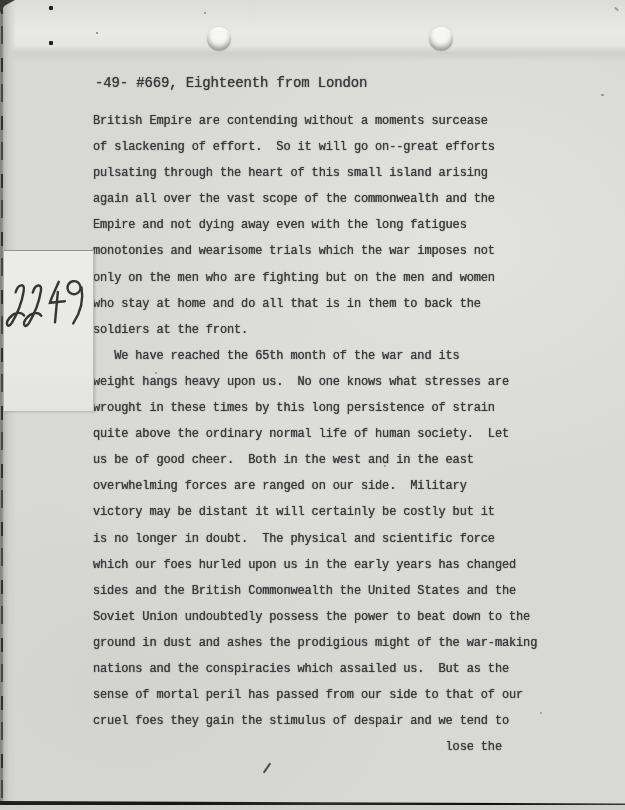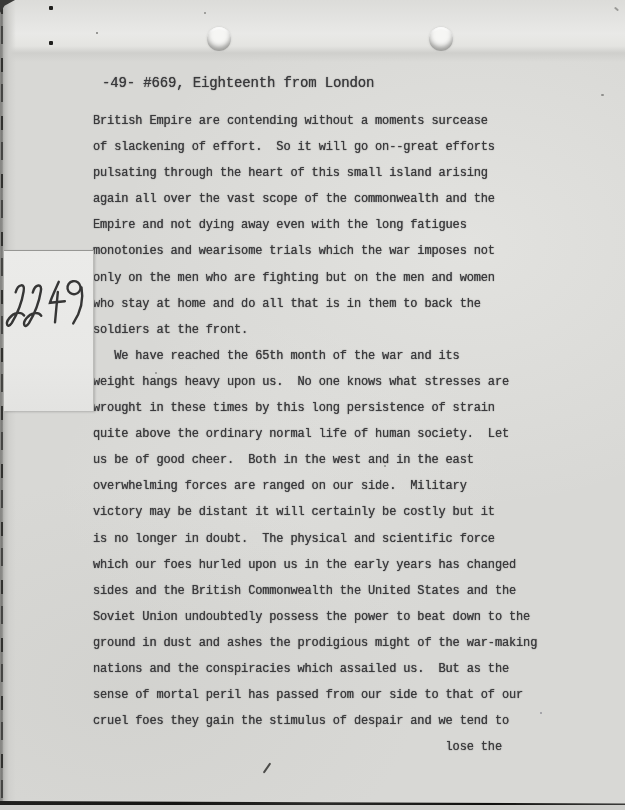--- a/index.html
+++ b/index.html
@@ -44,21 +44,21 @@
   }
   .hole-1{left:207px;top:27px;}
   .hole-2{left:429px;top:27px;}
   
   .typed{
     color:#3a3a3c;
     text-shadow:0 0 .8px rgba(58,58,60,.85), 0 0 1.6px rgba(58,58,60,.25);
     white-space:pre;letter-spacing:-.15px;
   }
   .header-line{
-    position:absolute;left:102px;top:73px;
+    position:absolute;left:95px;top:73px;
     font-size:14px;line-height:20px;
   }
   .body-text{
     position:absolute;left:93px;top:108px;width:530px;
     font-size:12px;line-height:26.1px;
   }
   
   .note-slip{
     position:absolute;left:4px;top:250px;width:89px;height:160px;
     background:linear-gradient(180deg,#ebebe9 0,#e8e8e6 70%,#e3e3e1 100%);

